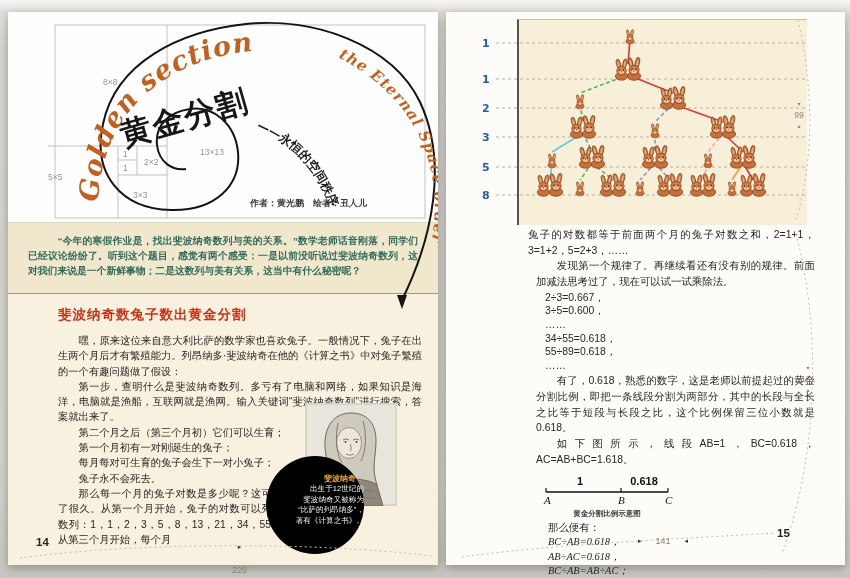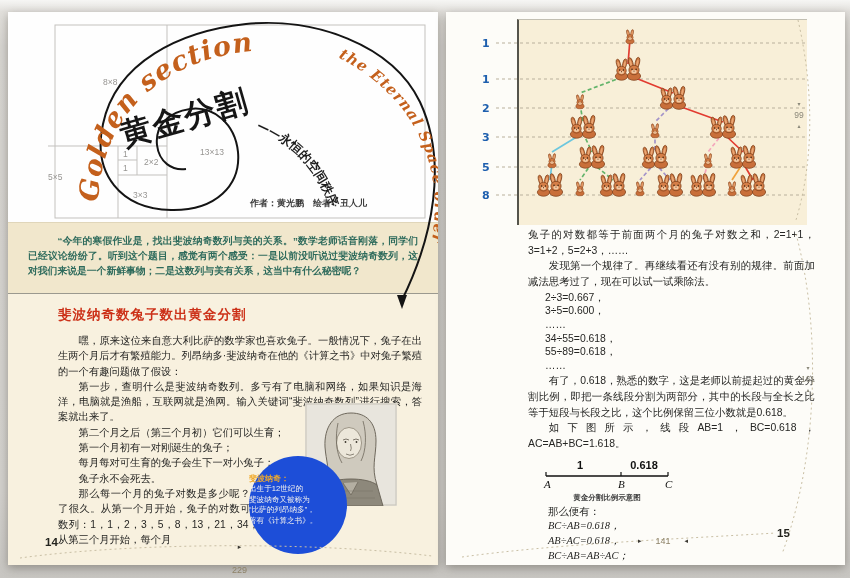--- a/index.html
+++ b/index.html
@@ -31,28 +31,28 @@
   
   .article { position:absolute; left:50px; top:294px; width:364px; z-index:1; }
   .article h2 { font-size:13.5px; color:#cc3118; margin-bottom:9px; letter-spacing:1px; }
   .article p { font-size:10.3px; line-height:15.3px; color:#262624; text-align:justify; }
   .article p.ind { text-indent:2em; }
   .article ul { list-style:none; }
   .article ul li { font-size:10.3px; line-height:15.3px; color:#262624; padding-left:2em; }
   .article p.narrow { width:246px; }
 
   .portrait { position:absolute; left:297px; top:391px; width:92px; height:103px; z-index:2; }
-  .badge { position:absolute; left:241px; top:444px; width:98px; height:98px; border-radius:50%;
-    background:#1d4ed8; z-index:3; text-align:left; padding-top:17px; }
+  .badge { position:absolute; left:258px; top:444px; width:98px; height:98px; border-radius:50%;
+    background:#000000; z-index:3; text-align:right; padding-top:17px; }
   .badge .b-title { color:#f0a929; font-size:8px; font-weight:bold; line-height:11px; }
   .badge .b-line { color:#f4f2ee; font-size:7.6px; line-height:10.6px; }
 
   
   .pageno { position:absolute; font-size:11.5px; font-weight:bold; color:#24241f; z-index:4; }
-  .pn-left { left:37px; top:524px; }
+  .pn-left { left:28px; top:524px; }
   .pn-right { left:331px; top:515px; }
   .ref-marker { position:absolute; display:flex; align-items:center; gap:14px; z-index:4; }
   .ref-left { left:224px; top:531px;flex-direction:column; }
   .ref-right { left:192px; top:524px; }
   .ref-marker .tri { font-size:7px; color:#3c3a33; }
   .ref-marker .num { font-size:9px; color:#8d8268; }
   .fold-marker { position:absolute; width:20px; text-align:center; z-index:4; }
   .fold-marker .tri { display:block; font-size:6px; color:#8b887a; line-height:9px; }
   .fold-marker .num { display:block; font-size:8.5px; color:#8b887a; line-height:13px; }
   .fm-99 { left:343px; top:88px; }
@@ -60,21 +60,21 @@
   .fold-svg { position:absolute; left:0; top:0; width:100%; height:100%; pointer-events:none; z-index:3; }
 
   
   .diagram-bg { position:absolute; left:71px; top:7px; width:290px; height:206px;
     background:#f8efd8; border-left:2px solid #55544c; border-top:1px solid #c2bfb2; }
   .tree-svg { position:absolute; left:34px; top:6px; width:346px; height:212px; z-index:2; }
 
   
   .rp-text { position:absolute; left:82px; top:215px; width:287px; z-index:2; }
   .rp-text p { font-size:10.4px; line-height:15.7px; color:#262624; text-align:justify; }
-  .rp-text p.ind { text-indent:2em; }
+  .rp-text p.ind { text-indent:2em;margin-left:8px; }
   .eq-block { padding-left:17px; margin:1px 0; }
   .eq-block div { font-size:10.4px; line-height:13.6px; color:#262624; }
   .concl { padding-left:20px; margin-top:2px; }
   .concl div { font-size:10.4px; line-height:14.6px; color:#262624; }
   .var-it { font-style:italic; font-family:"Liberation Serif","DejaVu Serif",serif; }
 
   .seg-diagram { margin:5px 0 2px 12px; width:170px; }
   .seg-svg { width:170px; height:46px; display:block; }
   .seg-num { font-size:11px; font-weight:bold; fill:#111; font-family:"Liberation Sans",sans-serif; }
   .seg-pt { font-size:11px; font-style:italic; fill:#111; font-family:"Liberation Serif",serif; }

